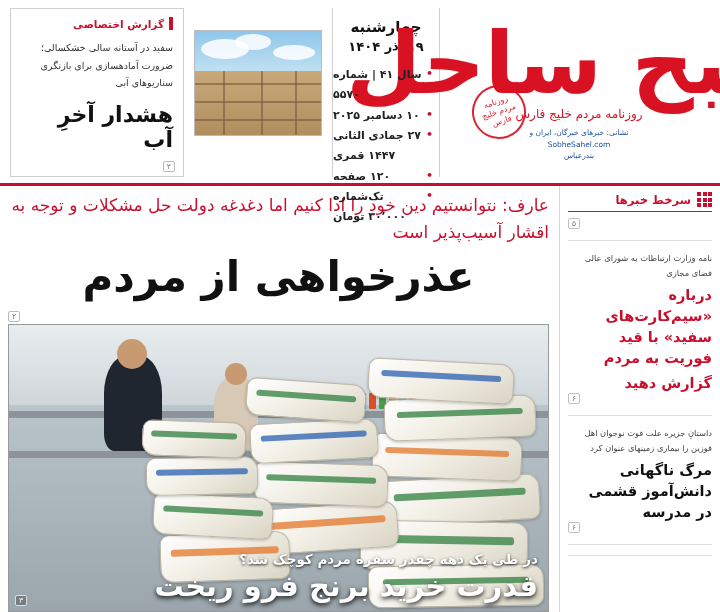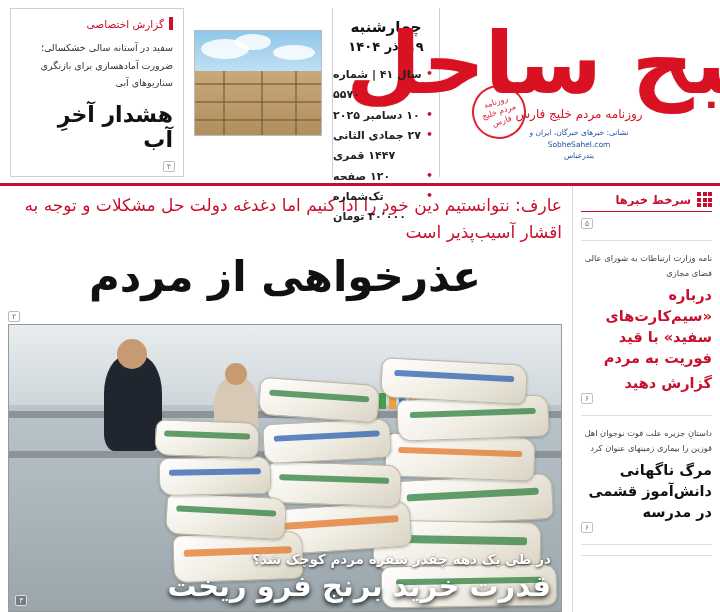--- a/index.html
+++ b/index.html
@@ -134,21 +134,21 @@
 
   .special-report {
     flex: 1;
     border: 1px solid #cfcfcf;
     padding: 8px 10px 6px;
     display: flex; flex-direction: column;
     position: relative;
   }
   .sr-tag {
     display: flex; align-items: center; gap: 5px;
-    font-size: 10.5px; color: #c8102e; font-weight: normal;
+    font-size: 10.5px; color: #c8102e; font-weight: bold;
   }
   .sr-tag .bar { width: 4px; height: 13px; background: #c8102e; display: inline-block; }
   .sr-kicker {
     margin-top: 9px;
     font-size: 9.5px; color: #333; line-height: 1.85; text-align: right;
   }
   .sr-title {
     margin-top: 10px;
     font-size: 22px; font-weight: bold; color: #111; text-align: right;
     letter-spacing: -.5px;
@@ -157,21 +157,21 @@
     position: absolute; bottom: 4px; right: 8px;
     font-size: 8px; color: #777;
     border: 1px solid #bbb; padding: 0 3px; border-radius: 2px;
   }
 
   
   .body-wrap { display: flex; flex-direction: row; height: 426px; }
 
   
   .sidebar {
-    width: 148px;
+    width: 161px;
     border-left: 1px solid #d8d8d8;
     padding: 6px 8px 0 8px;
     display: flex; flex-direction: column;
   }
   .sb-head {
     display: flex; align-items: center; gap: 6px;
     border-bottom: 1px solid #c8102e;
     padding-bottom: 4px; margin-bottom: 7px;
   }
   .sb-head .dots {

